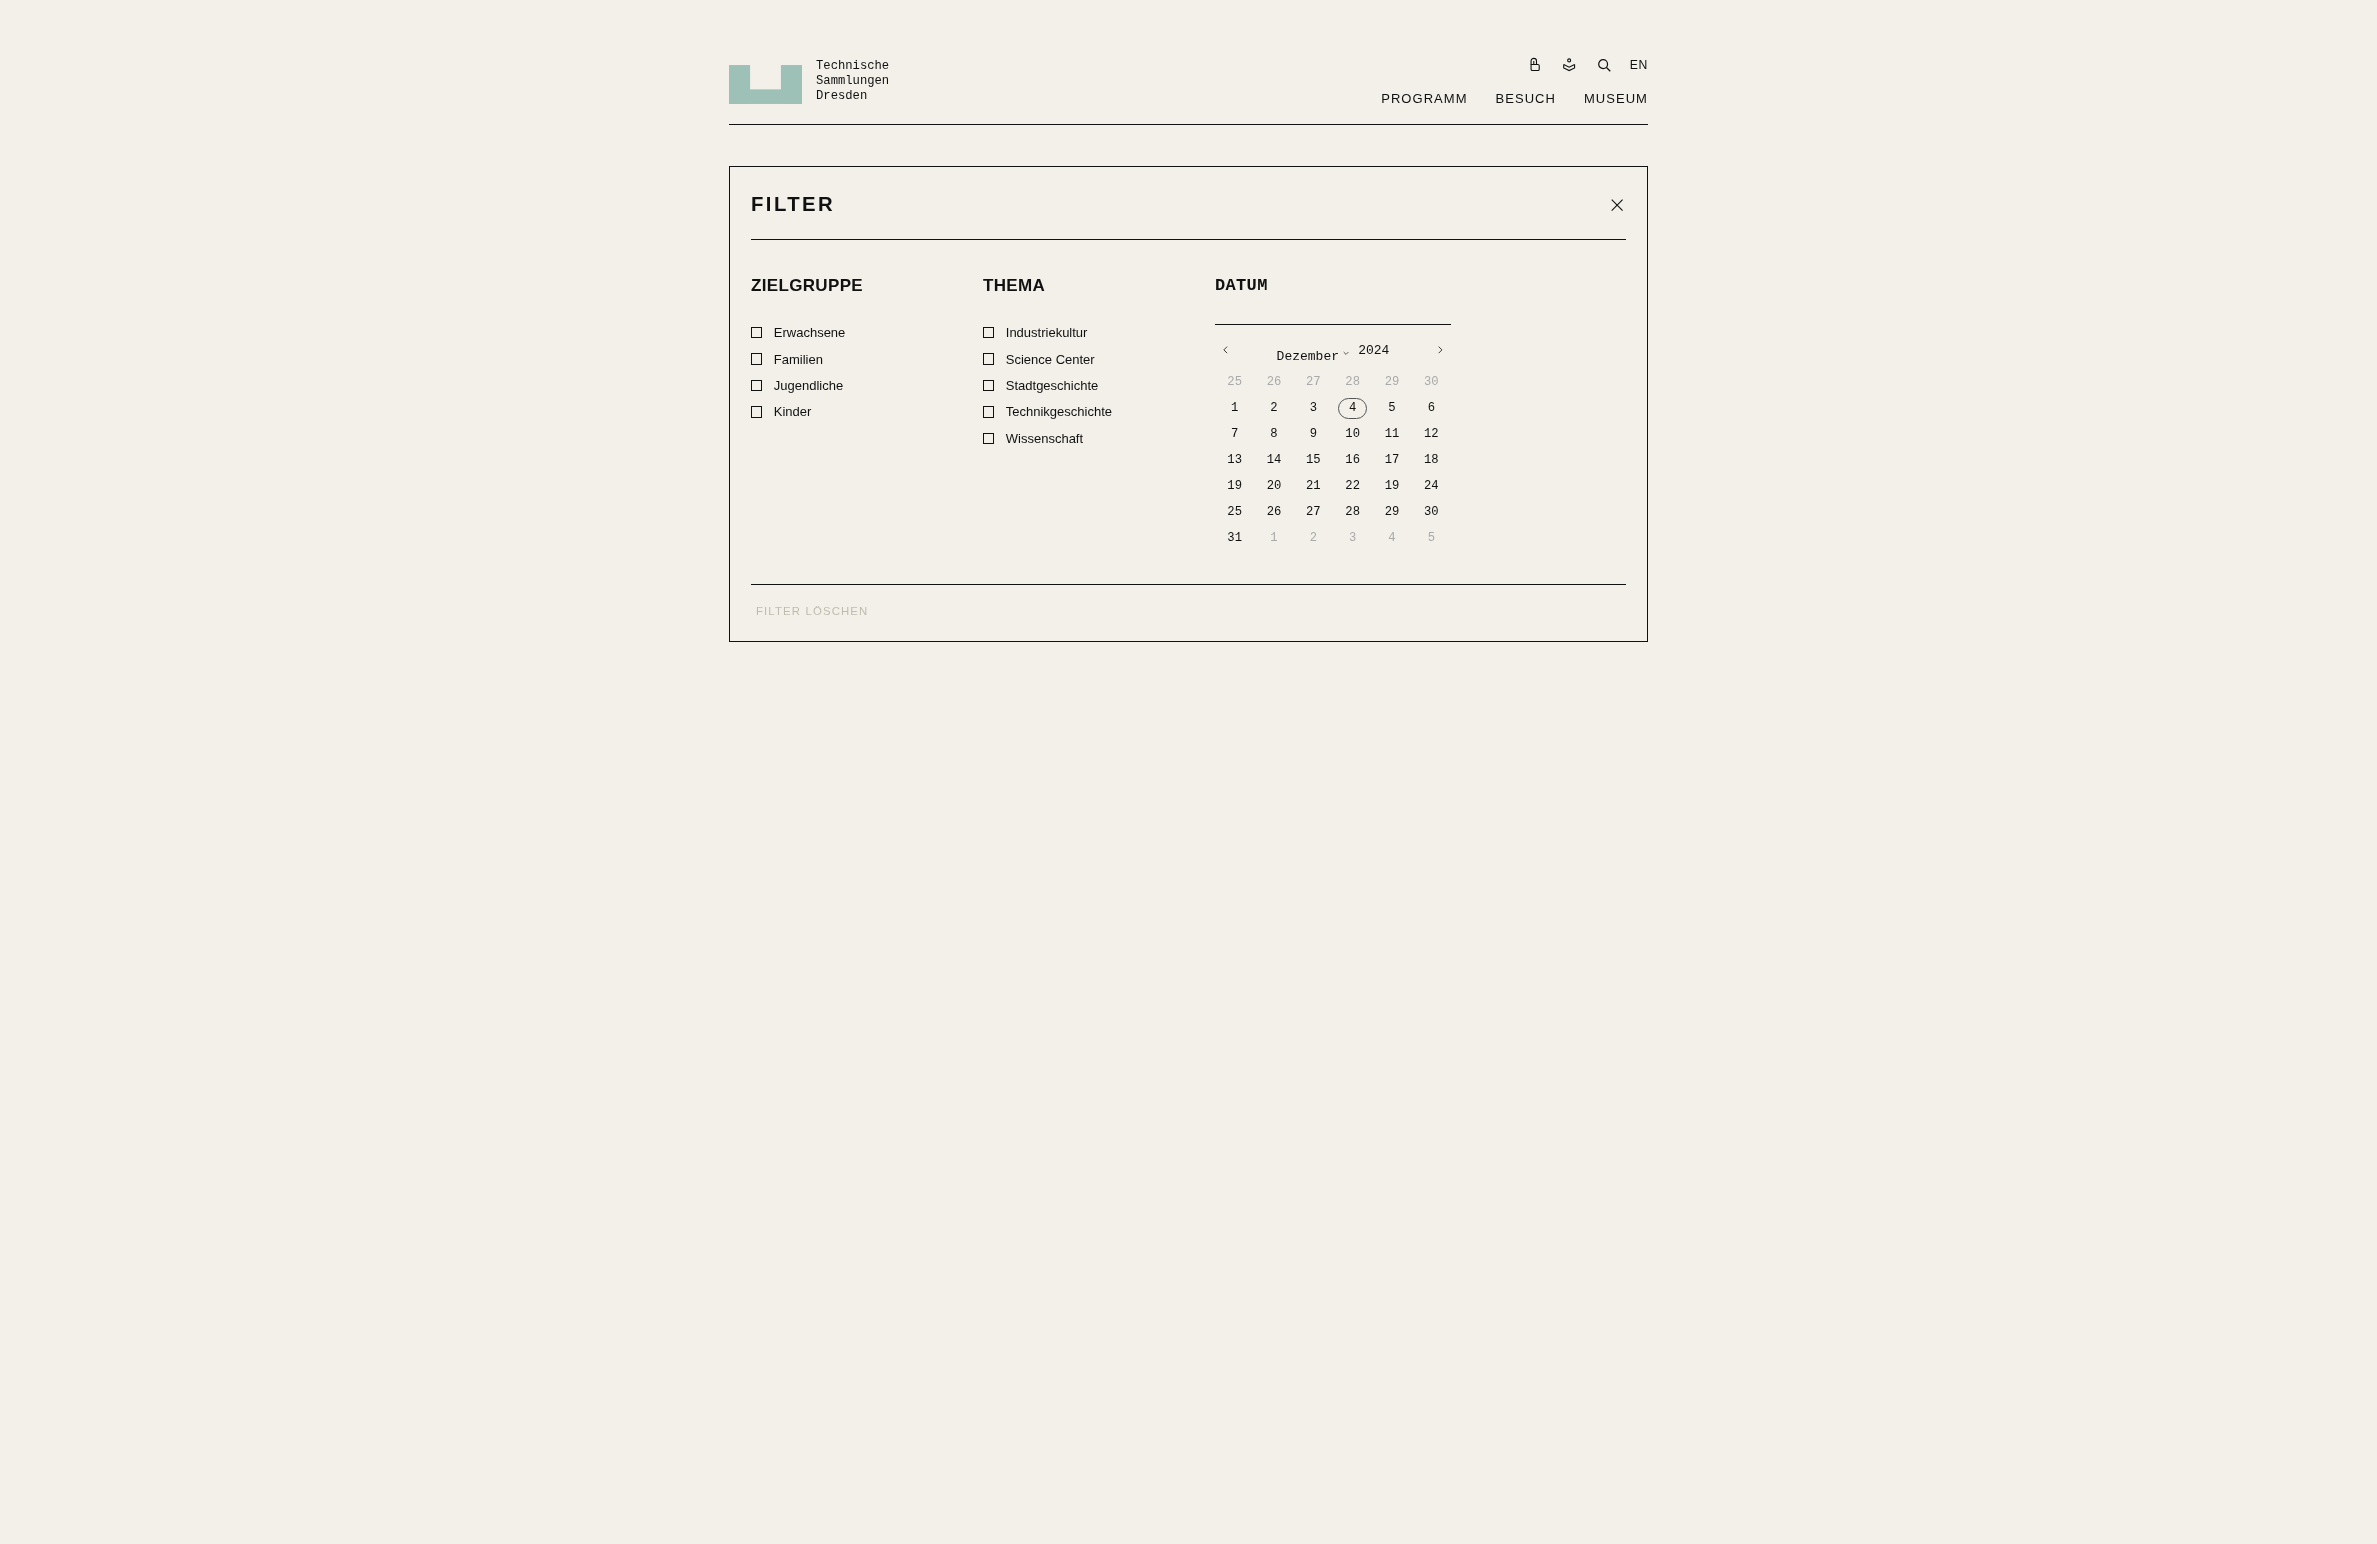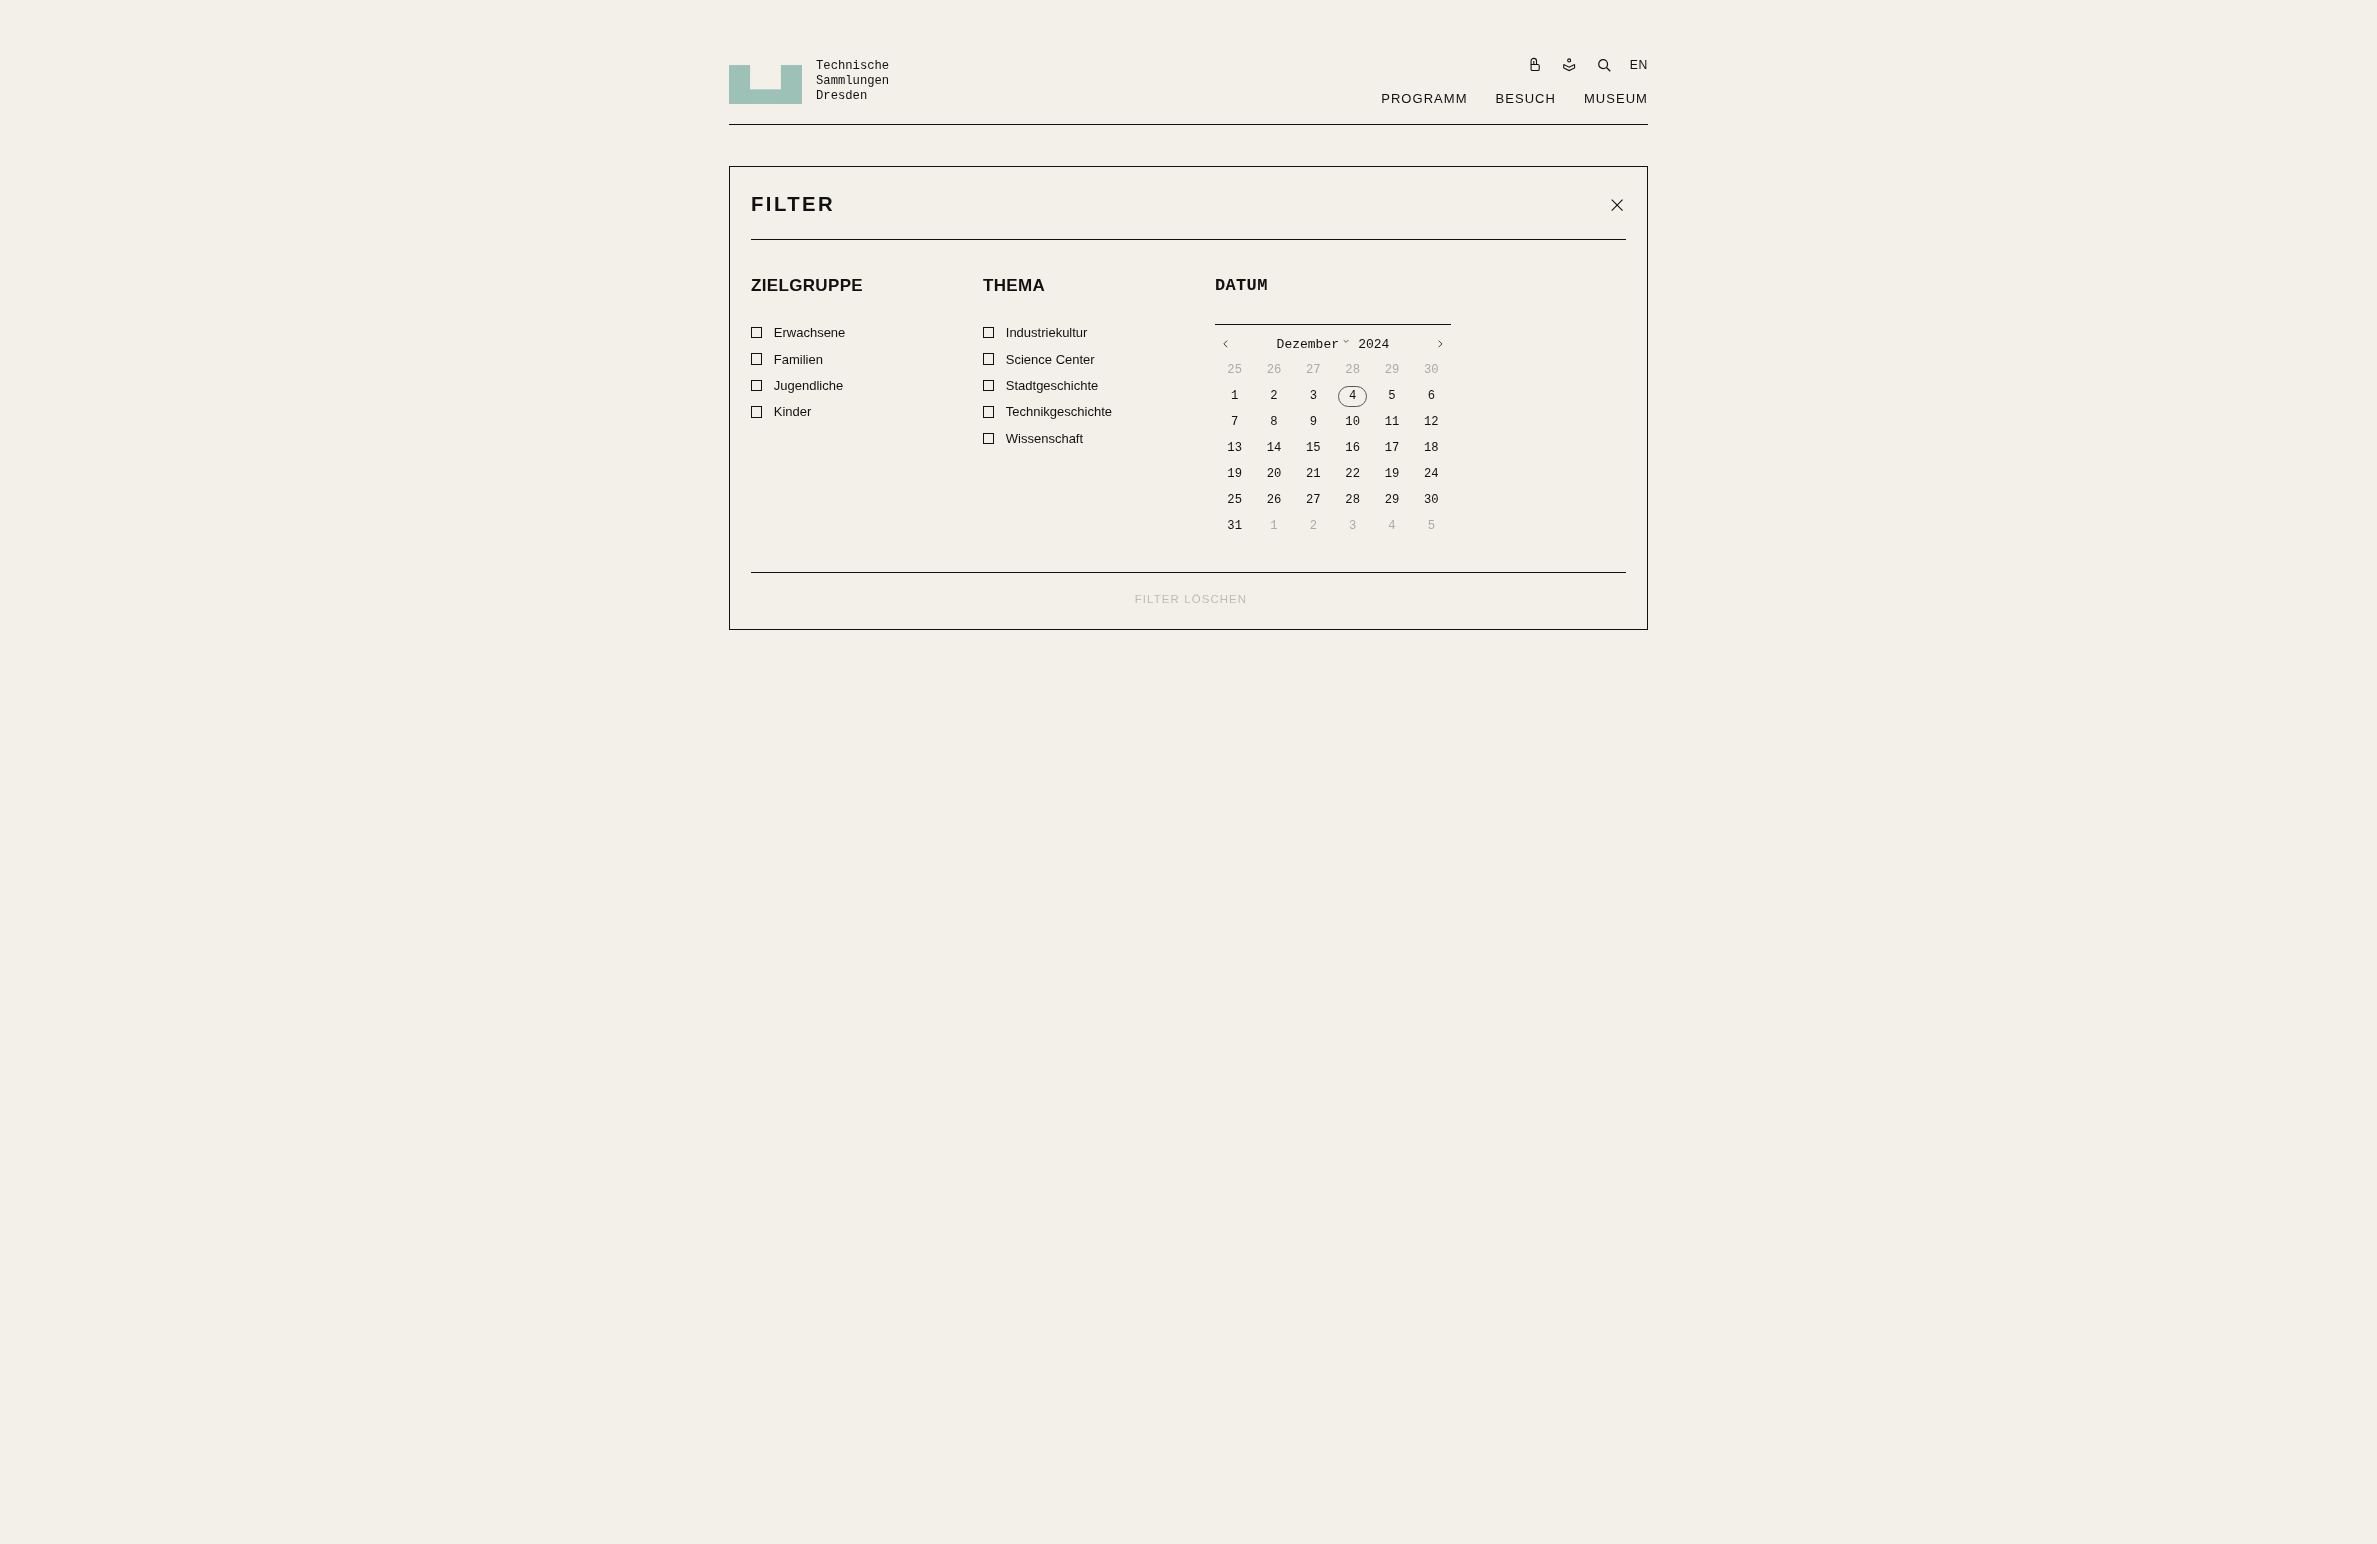--- a/index.html
+++ b/index.html
@@ -153,20 +153,21 @@
   }
   .cal-title {
     display: flex;
     align-items: center;
     gap: 8.1px;
     font-size: 13px;
   }
   .cal-month {
     display: inline-flex; gap: 3px;
     cursor: pointer;
+    margin-top: 12px;
   }
   .cal-grid {
     display: grid;
     grid-template-columns: repeat(6, 1fr);
     row-gap: 4.9px;
     column-gap: 0;
   }
   .day {
     height: 21px;
     display: flex; align-items: center; justify-content: center;
@@ -176,21 +177,20 @@
   }
   .day.outside { color: #aaa; }
   .day.today {
     border: 0.8px solid #555;
     width: 29px;
     margin: 0 auto;
   }
 
   .filter-foot {
     padding-top: 18px;
-    text-align: center;
   }
   .clear-btn {
     font-size: 11.4px;
     letter-spacing: 0.1em;
     color: #bfbbae;
     cursor: pointer;
     padding-left: 4.9px;
   }
 </style>
 </head>

